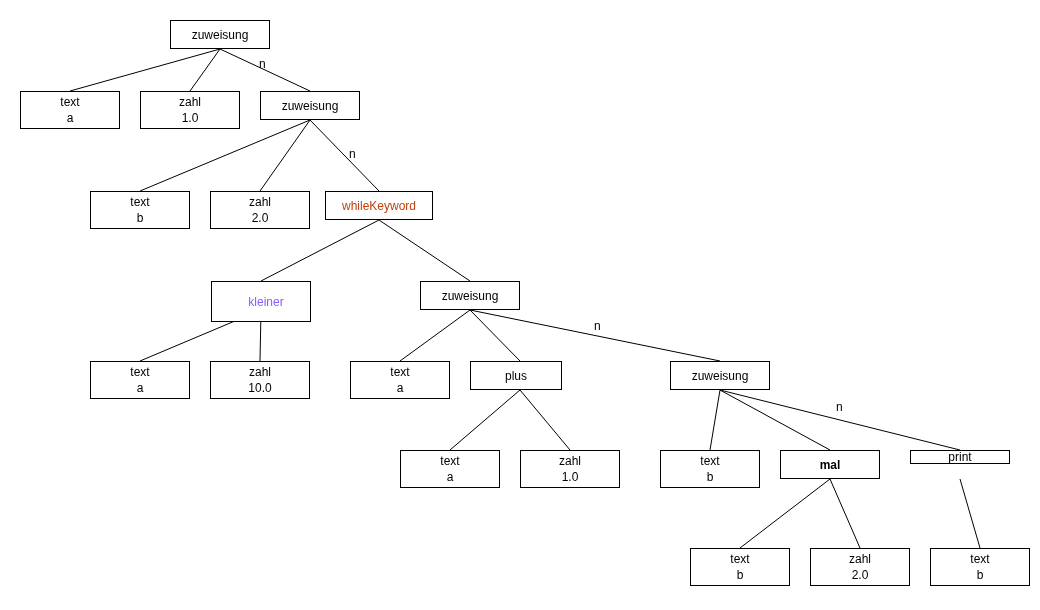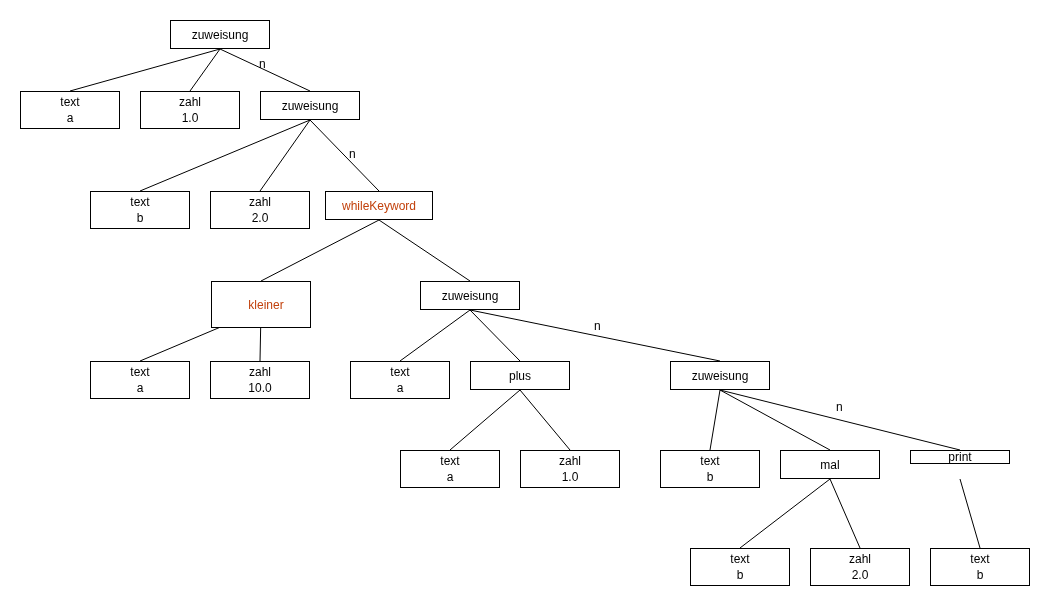--- a/index.html
+++ b/index.html
@@ -98,57 +98,57 @@
       <span>text</span>
       <span class="line2">b</span>
     </div>
     <div class="node" style="left: 210px; top: 191px; width: 100px; height: 38px; border-color: rgb(0, 0, 0); color: rgb(0, 0, 0);">
       <span>zahl</span>
       <span class="line2">2.0</span>
     </div>
     <div class="node" style="left: 325px; top: 191px; width: 108px; height: 29px; border-color: rgb(0, 0, 0); color: #c2410c;">
       <span>whileKeyword</span>
     </div>
-    <div class="node" style="left: 211px; top: 281px; width: 100px; height: 47px; border-color: rgb(0, 0, 0); color: #c2410c; padding-left: 10px;">
+    <div class="node" style="left: 211px; top: 281px; width: 100px; height: 41px; border-color: rgb(0, 0, 0); color: #8b5cf6; padding-left: 10px;">
       <span>kleiner</span>
     </div>
     <div class="node" style="left: 420px; top: 281px; width: 100px; height: 29px; border-color: rgb(0, 0, 0); color: rgb(0, 0, 0);">
       <span>zuweisung</span>
     </div>
     <div class="node" style="left: 90px; top: 361px; width: 100px; height: 38px; border-color: rgb(0, 0, 0); color: rgb(0, 0, 0);">
       <span>text</span>
       <span class="line2">a</span>
     </div>
     <div class="node" style="left: 210px; top: 361px; width: 100px; height: 38px; border-color: rgb(0, 0, 0); color: rgb(0, 0, 0);">
       <span>zahl</span>
       <span class="line2">10.0</span>
     </div>
     <div class="node" style="left: 350px; top: 361px; width: 100px; height: 38px; border-color: rgb(0, 0, 0); color: rgb(0, 0, 0);">
       <span>text</span>
       <span class="line2">a</span>
     </div>
-    <div class="node" style="left: 470px; top: 361px; width: 100px; height: 29px; border-color: rgb(0, 0, 0); color: rgb(0, 0, 0);">
+    <div class="node" style="left: 470px; top: 361px; width: 92px; height: 29px; border-color: rgb(0, 0, 0); color: rgb(0, 0, 0);">
       <span>plus</span>
     </div>
     <div class="node" style="left: 670px; top: 361px; width: 100px; height: 29px; border-color: rgb(0, 0, 0); color: rgb(0, 0, 0);">
       <span>zuweisung</span>
     </div>
     <div class="node" style="left: 400px; top: 450px; width: 100px; height: 38px; border-color: rgb(0, 0, 0); color: rgb(0, 0, 0);">
       <span>text</span>
       <span class="line2">a</span>
     </div>
     <div class="node" style="left: 520px; top: 450px; width: 100px; height: 38px; border-color: rgb(0, 0, 0); color: rgb(0, 0, 0);">
       <span>zahl</span>
       <span class="line2">1.0</span>
     </div>
     <div class="node" style="left: 660px; top: 450px; width: 100px; height: 38px; border-color: rgb(0, 0, 0); color: rgb(0, 0, 0);">
       <span>text</span>
       <span class="line2">b</span>
     </div>
-    <div class="node" style="left: 780px; top: 450px; width: 100px; height: 29px; border-color: rgb(0, 0, 0); color: rgb(0, 0, 0);">
+    <div class="node" style="left: 780px; top: 450px; width: 100px; height: 29px; border-color: rgb(0, 0, 0); color: rgb(0, 0, 0); font-weight: bold;">
       <span>mal</span>
     </div>
     <div class="node" style="left: 910px; top: 450px; width: 100px; height: 14px; border-color: rgb(0, 0, 0); color: rgb(0, 0, 0);">
       <span>print</span>
     </div>
     <div class="node" style="left: 690px; top: 548px; width: 100px; height: 38px; border-color: rgb(0, 0, 0); color: rgb(0, 0, 0);">
       <span>text</span>
       <span class="line2">b</span>
     </div>
     <div class="node" style="left: 810px; top: 548px; width: 100px; height: 38px; border-color: rgb(0, 0, 0); color: rgb(0, 0, 0);">

